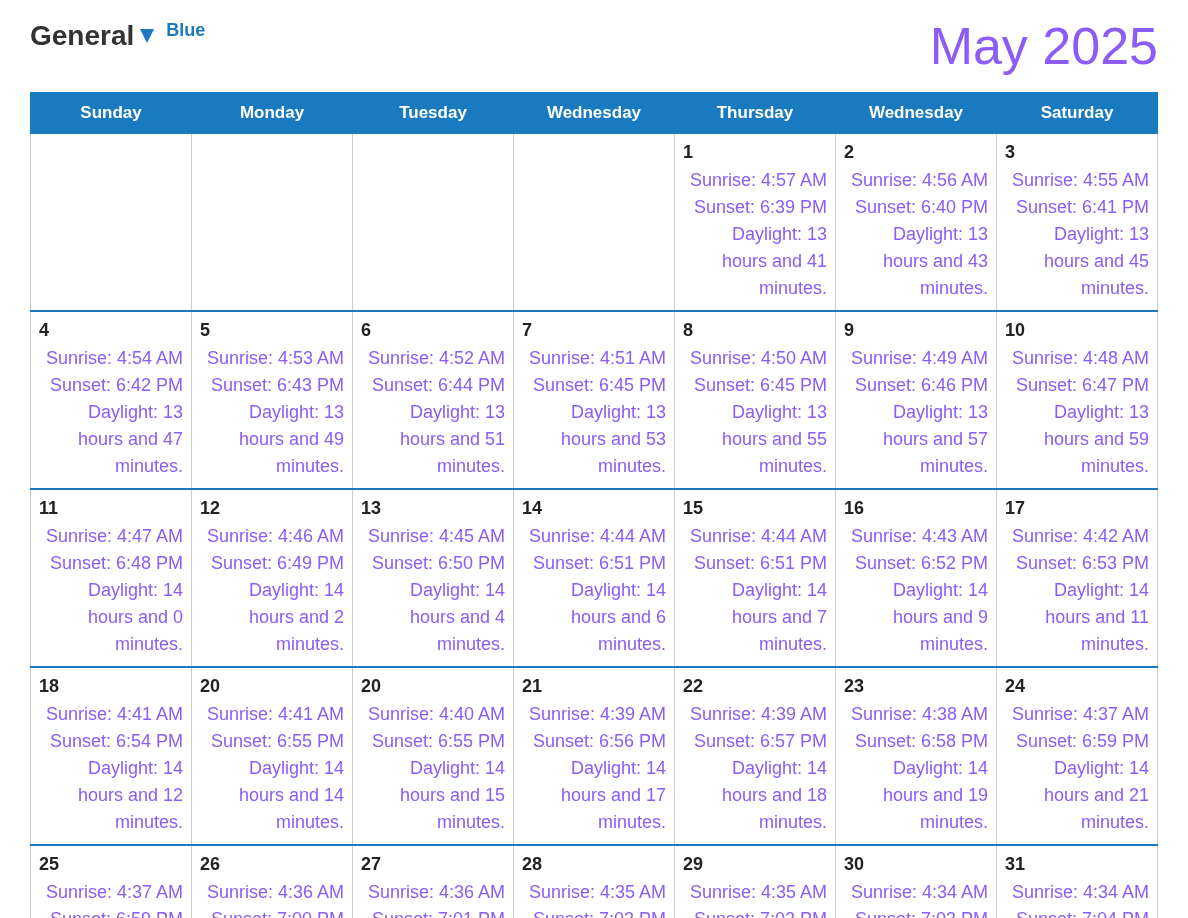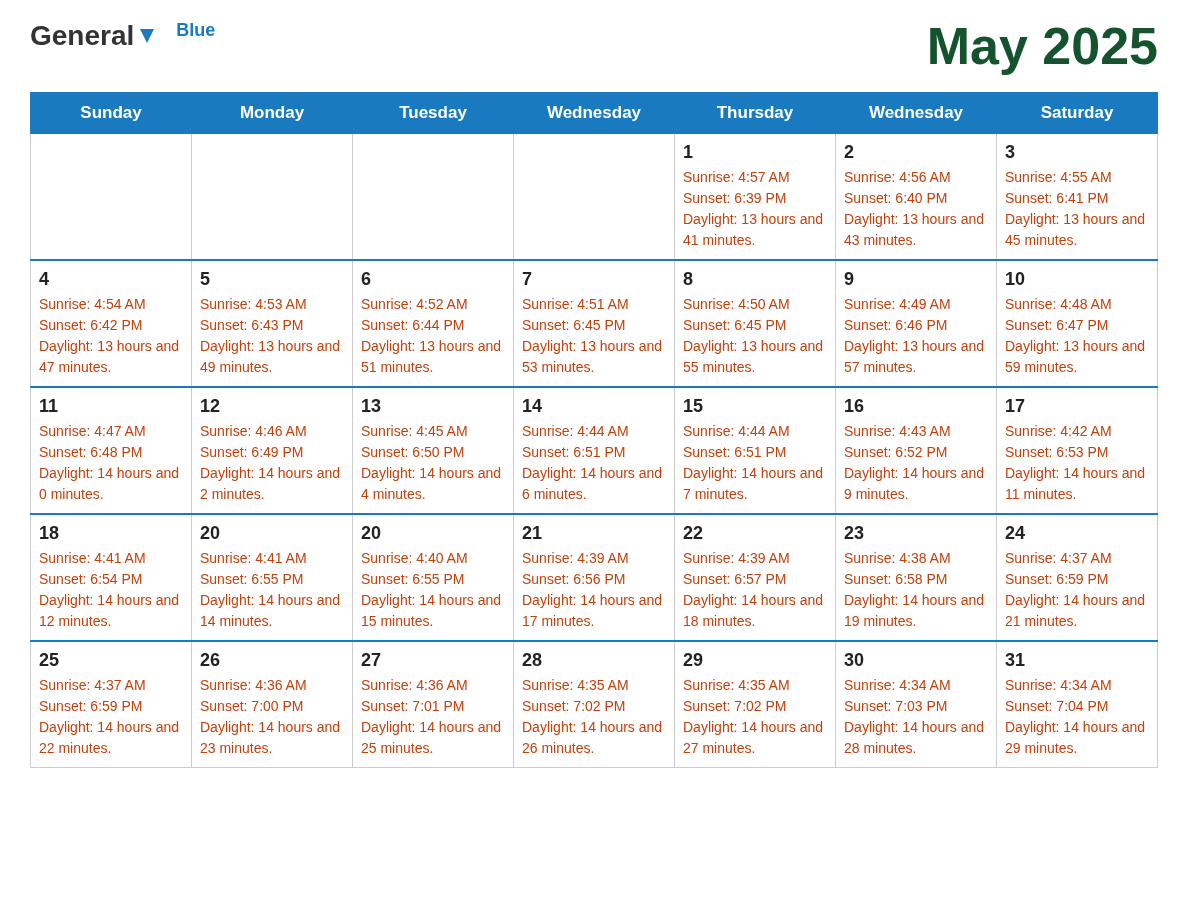--- a/index.html
+++ b/index.html
@@ -33,22 +33,22 @@
       font-size: 18px;
       font-weight: bold;
       margin-left: 4px;
       margin-top: -4px;
     }
     .title-section {
       text-align: right;
     }
     .month-title {
       font-size: 52px;
-      font-weight: 700;
-      color: #14532d;
+      font-weight: 400;
+      color: #8b5cf6;
       line-height: 1;
     }
     .location {
       font-size: 22px;
       color: #444;
       margin-top: 6px;
     }
     .calendar {
       width: 100%;
       border-collapse: collapse;
@@ -70,23 +70,24 @@
       width: 14.28%;
       min-height: 110px;
     }
     .day-number {
       font-size: 18px;
       font-weight: bold;
       color: #222;
       margin-bottom: 4px;
     }
     .day-info {
-      font-size: 14px;
-      color: #c2410c;
+      font-size: 18px;
+      color: #8b5cf6;
       line-height: 1.5;
+      text-align: right;
     }
     .empty-cell {
       background: #fff;
     }
     .row-separator td {
       border-top: 2px solid #1a7abf;
     }
   </style>
 </head>
 <body>
@@ -94,21 +95,21 @@
 <div class="header">
   <div class="logo">
     <div class="logo-text">
       <span class="logo-general">General</span>
       <span style="display:inline-flex;align-items:center;margin-left:2px;">
         <svg width="22" height="22" viewBox="0 0 22 22">
           <polygon points="4,4 18,4 11,18" fill="#1a7abf"></polygon>
         </svg>
       </span>
     </div>
-    <div style="margin-left:14px;">
+    <div style="margin-left:4px;">
       <span class="logo-underline">Blue</span>
     </div>
   </div>
   <div class="title-section">
     <div class="month-title">May 2025</div>
   </div>
 </div>
 
 <table class="calendar">
   <thead>

